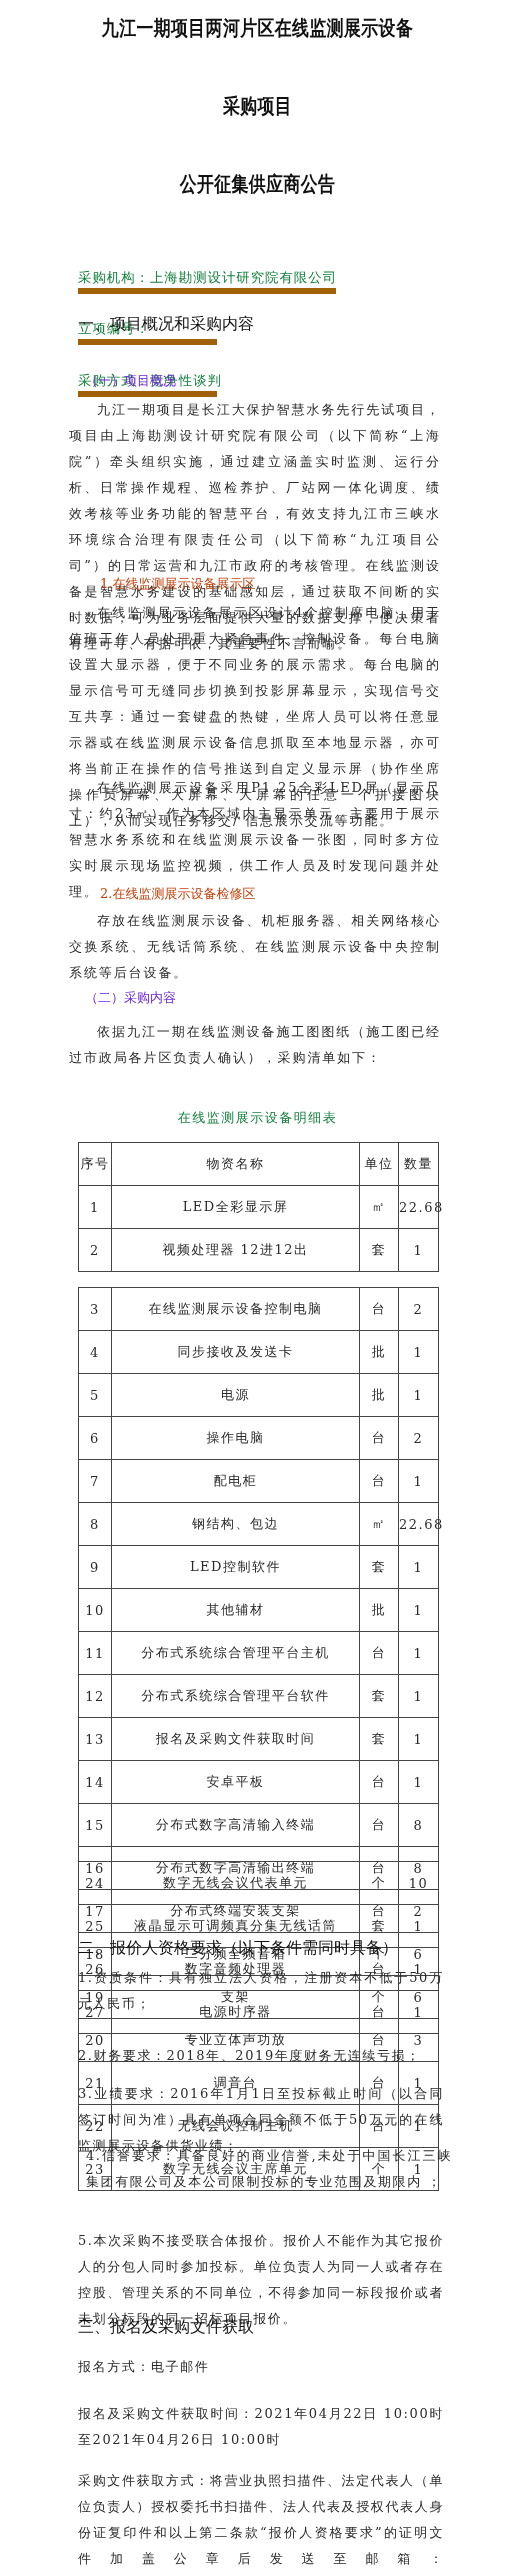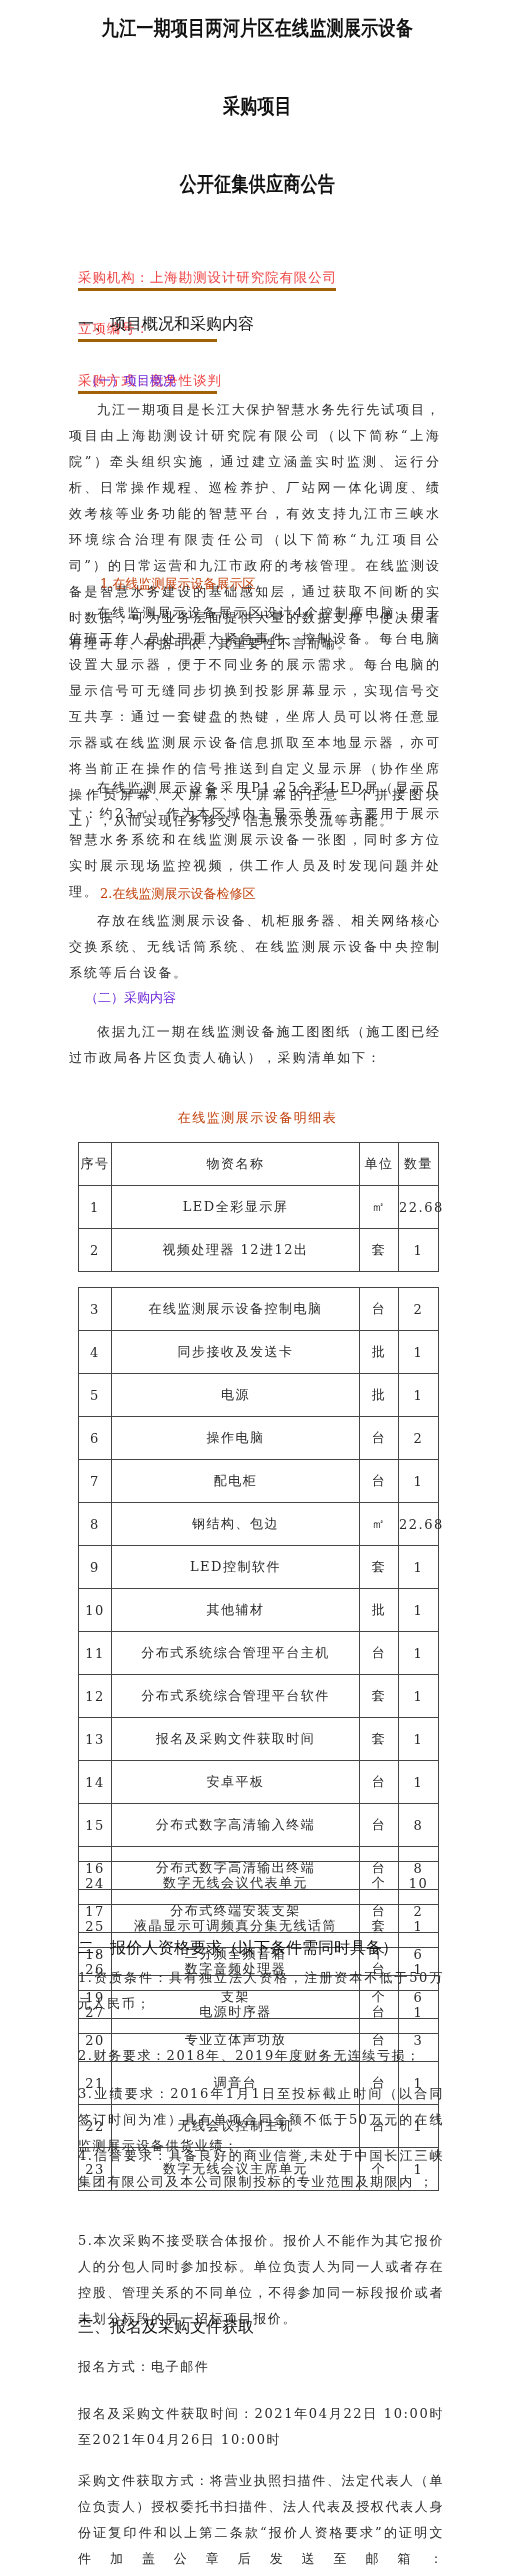--- a/index.html
+++ b/index.html
@@ -1,30 +1,30 @@
 <!DOCTYPE html>
 <html style="font-size:8.2px"><head>
 <meta charset="utf-8">
 <style>
   html, body { margin: 0; padding: 0; background: #ffffff; }
   body { width: 515px; height: 2808px; position: relative; overflow: hidden;
          font-family: "DejaVu Serif", "Liberation Serif", serif; color: #1a1a1a; }
   .abs { position: absolute; }
   .title { left: 0; width: 515px; text-align: center; font-family: "DejaVu Serif", serif;
            font-weight: bold; font-size: 20.6px; color: #111; letter-spacing: 0.5px; transform: scaleX(0.82); transform-origin: center; }
-  .meta { left: 78px; font-size: 13.4px; color: #ef4444; border-bottom: 3px solid #a16207; line-height: 18.5px; letter-spacing: 1px; white-space: nowrap; }
+  .meta { left: 78px; font-size: 13.4px; color: #15803d; border-bottom: 6px solid #a16207; line-height: 18.5px; letter-spacing: 1px; white-space: nowrap; }
   .h1 { font-family: "DejaVu Sans", sans-serif; font-size: 16px; color: #111; left: 78px; white-space: nowrap; letter-spacing: 0px; }
   .h2 { font-size: 13px; color: #6d28d9; left: 85px; white-space: nowrap; }
   .para { left: 69px; width: 372px; font-size: 13px; line-height: 26px; color: #2a2a2a;
           letter-spacing: 1.9px; text-align: justify; text-align-last: left; }
   .indent { text-indent: 28px; }
   .sub { left: 100px; font-size: 13px; color: #c2410c; white-space: nowrap; }
   .para2 { left: 78px; width: 366px; font-size: 13px; line-height: 26px; color: #2a2a2a;
            letter-spacing: 1.6px; text-align: justify; text-align-last: left; }
-  .caption { left: 0; width: 515px; text-align: center; font-size: 13px; color: #c2410c; letter-spacing: 1.5px; }
+  .caption { left: 0; width: 515px; text-align: center; font-size: 13px; color: #15803d; letter-spacing: 1.5px; }
   table.items { position: absolute; left: 78px; width: 360px; border-collapse: collapse; table-layout: fixed; }
   table.items td { border: 0.8px solid #444; text-align: center; font-size: 13px; color: #2a2a2a;
                    height: 42px; padding: 0; letter-spacing: 1.5px; }
   table.items col.c1 { width: 33px; } table.items col.c2 { width: 248px; }
   table.items col.c3 { width: 39px; } table.items col.c4 { width: 40px; }
 </style>
 </head>
 <body>
 
 <div class="abs title" style="top:14.4px;">九江一期项目两河片区在线监测展示设备</div>
@@ -245,20 +245,20 @@
         <td>台</td>
         <td>1</td>
       </tr>
 </tbody>
   </table>
 
 <div class="abs h1" style="top:1938px;">二、报价人资格要求（以下条件需同时具备）</div>
 <div class="abs para2" style="top:1965px;">1.资质条件：具有独立法人资格，注册资本不低于50万元人民币；</div>
 <div class="abs para2" style="top:2043px;">2.财务要求：2018年、2019年度财务无连续亏损；</div>
 <div class="abs para2" style="top:2081px;">3.业绩要求：2016年1月1日至投标截止时间（以合同签订时间为准）具有单项合同金额不低于50万元的在线监测展示设备供货业绩；</div>
-<div class="abs para2" style="top:2143px;">4.信誉要求：具备良好的商业信誉,未处于中国长江三峡集团有限公司及本公司限制投标的专业范围及期限内 ；</div>
+<div class="abs para2" style="top:2143px;padding-left:8px;">4.信誉要求：具备良好的商业信誉,未处于中国长江三峡集团有限公司及本公司限制投标的专业范围及期限内 ；</div>
 <div class="abs para2" style="top:2228px;">5.本次采购不接受联合体报价。报价人不能作为其它报价人的分包人同时参加投标。单位负责人为同一人或者存在控股、管理关系的不同单位，不得参加同一标段报价或者未划分标段的同一招标项目报价。</div>
 
 <div class="abs h1" style="top:2317px;text-align:right;">三、报名及采购文件获取</div>
 <div class="abs para2" style="top:2354px;">报名方式：电子邮件</div>
 <div class="abs para2" style="top:2401px;">报名及采购文件获取时间：2021年04月22日 10:00时至2021年04月26日 10:00时</div>
 <div class="abs para2" style="top:2468px;">采购文件获取方式：将营业执照扫描件、法定代表人（单位负责人）授权委托书扫描件、法人代表及授权代表人身份证复印件和以上第二条款“报价人资格要求”的证明文件加盖公章后发送至邮箱：zhang_zhiai@ctg.com.cn，审核通过后采购文件发送至报名人邮箱。</div>
 
 
 </body></html>

